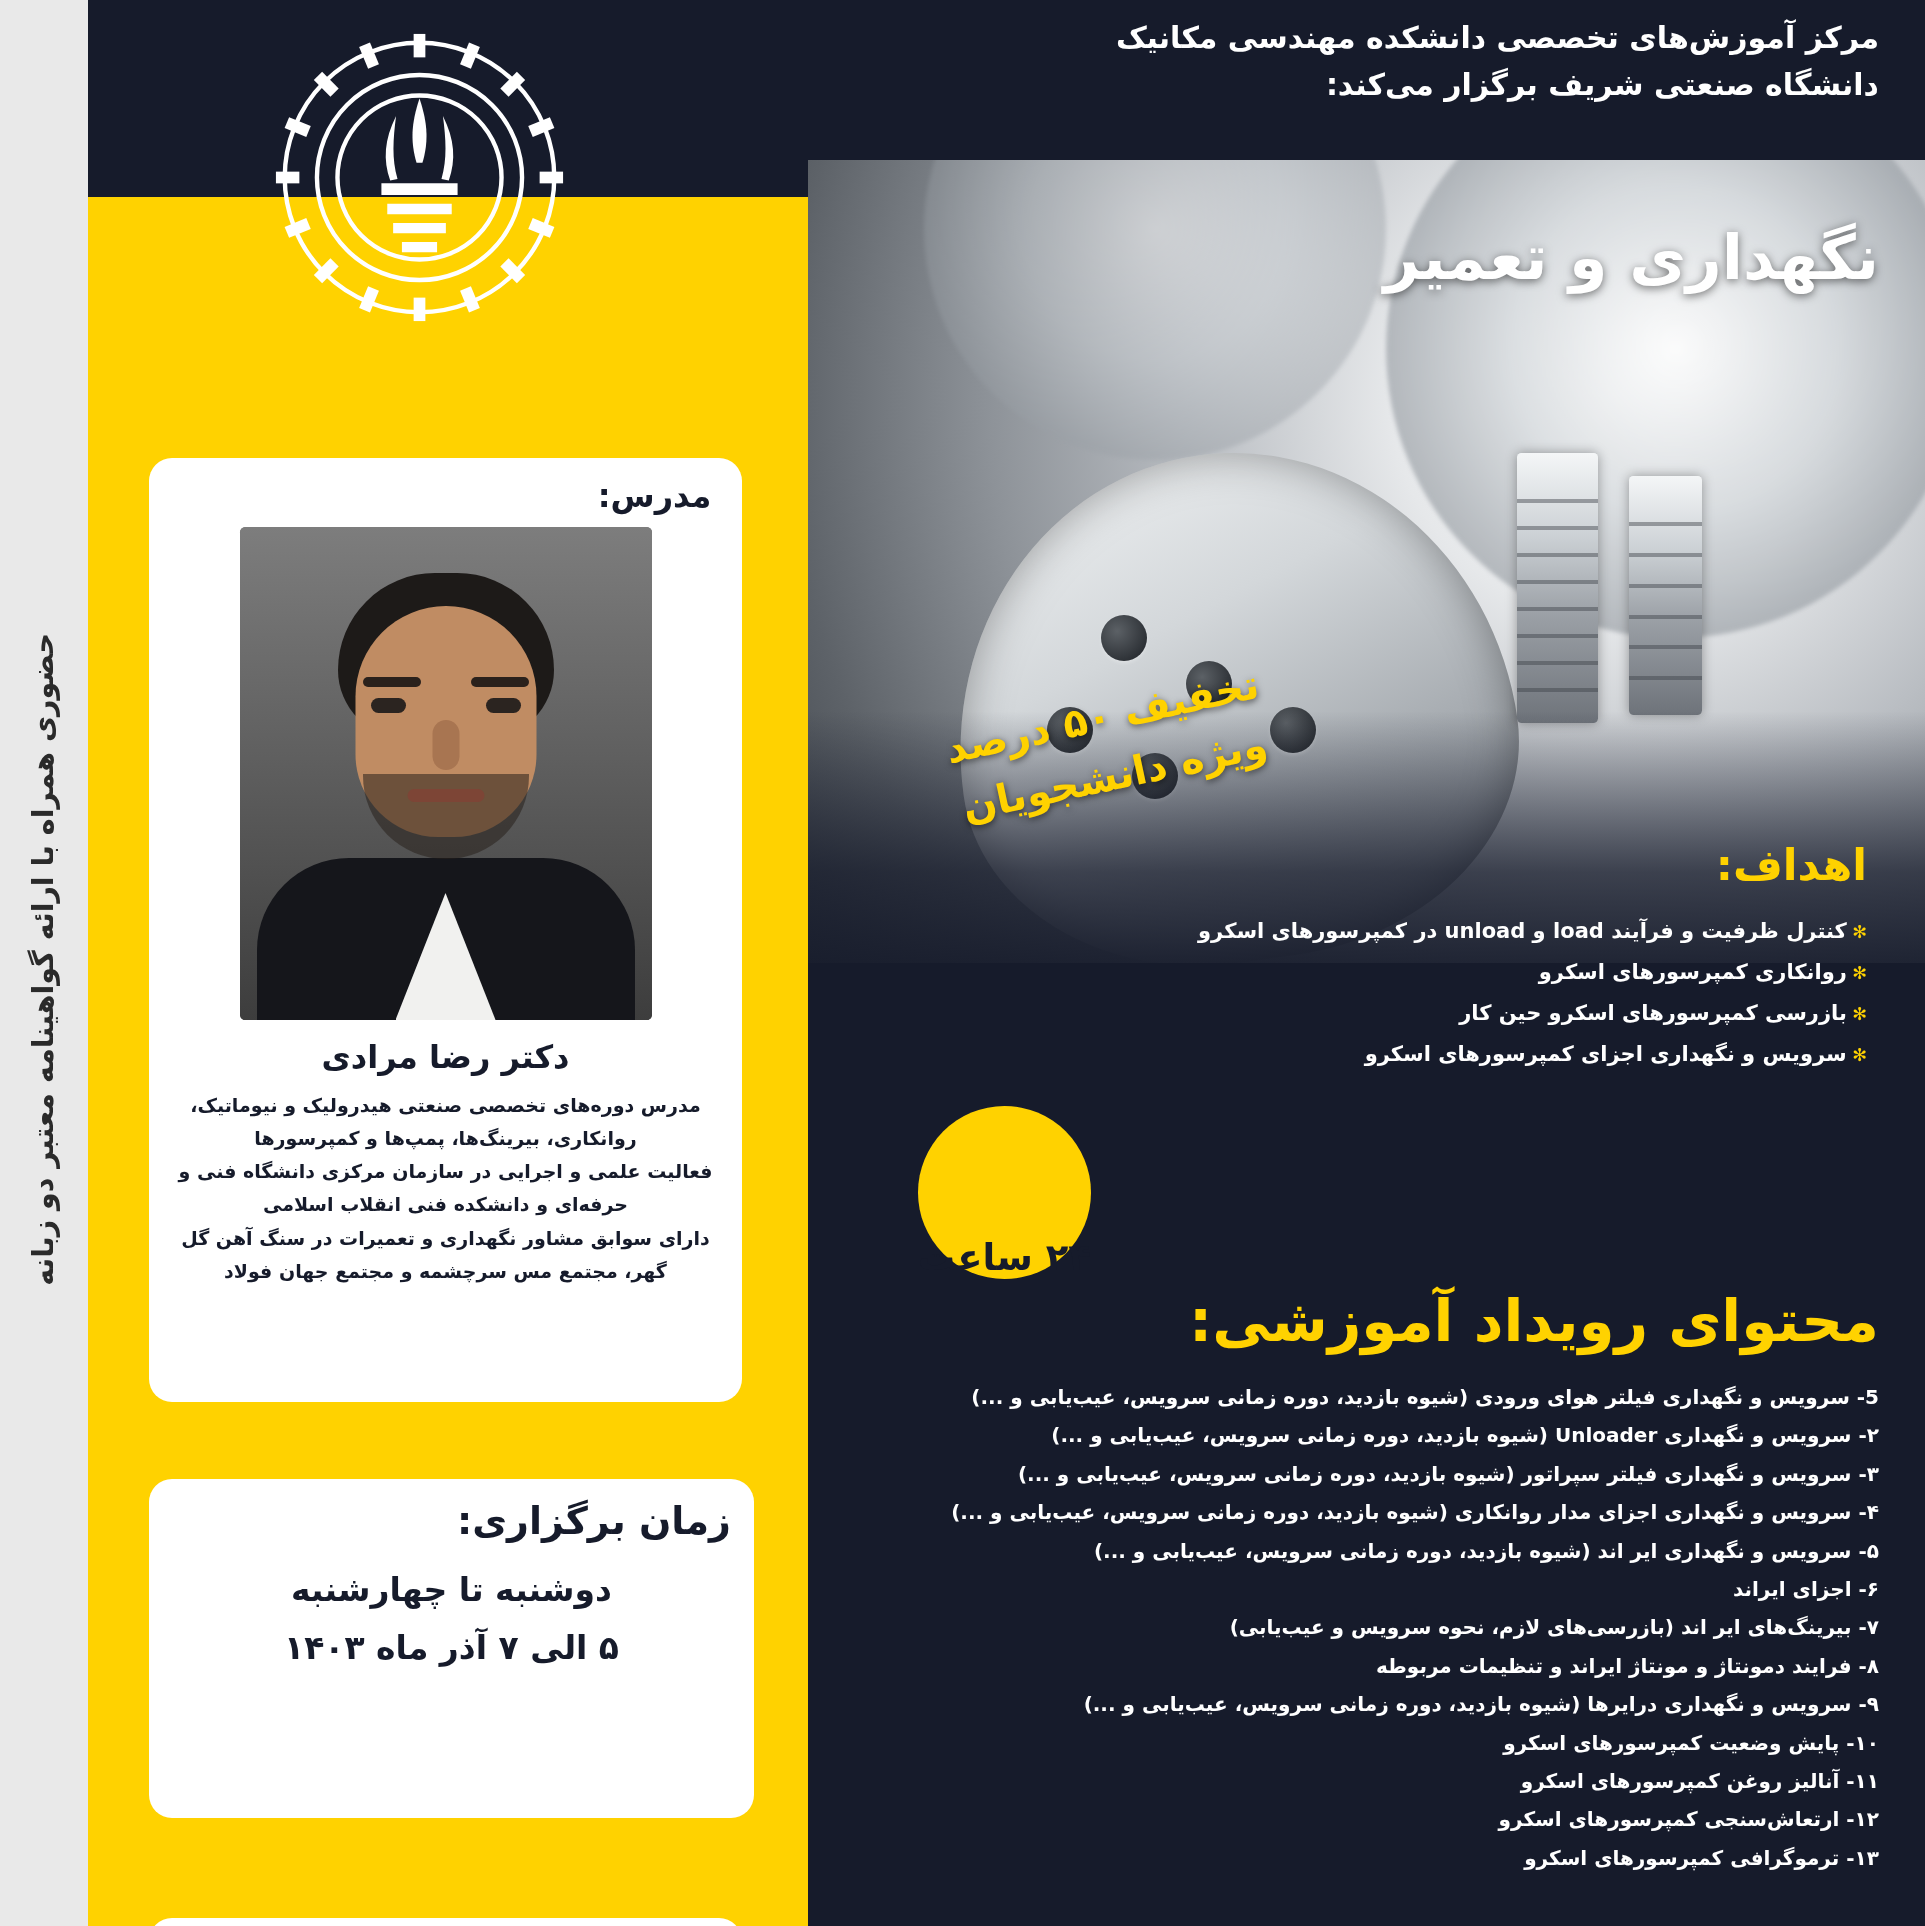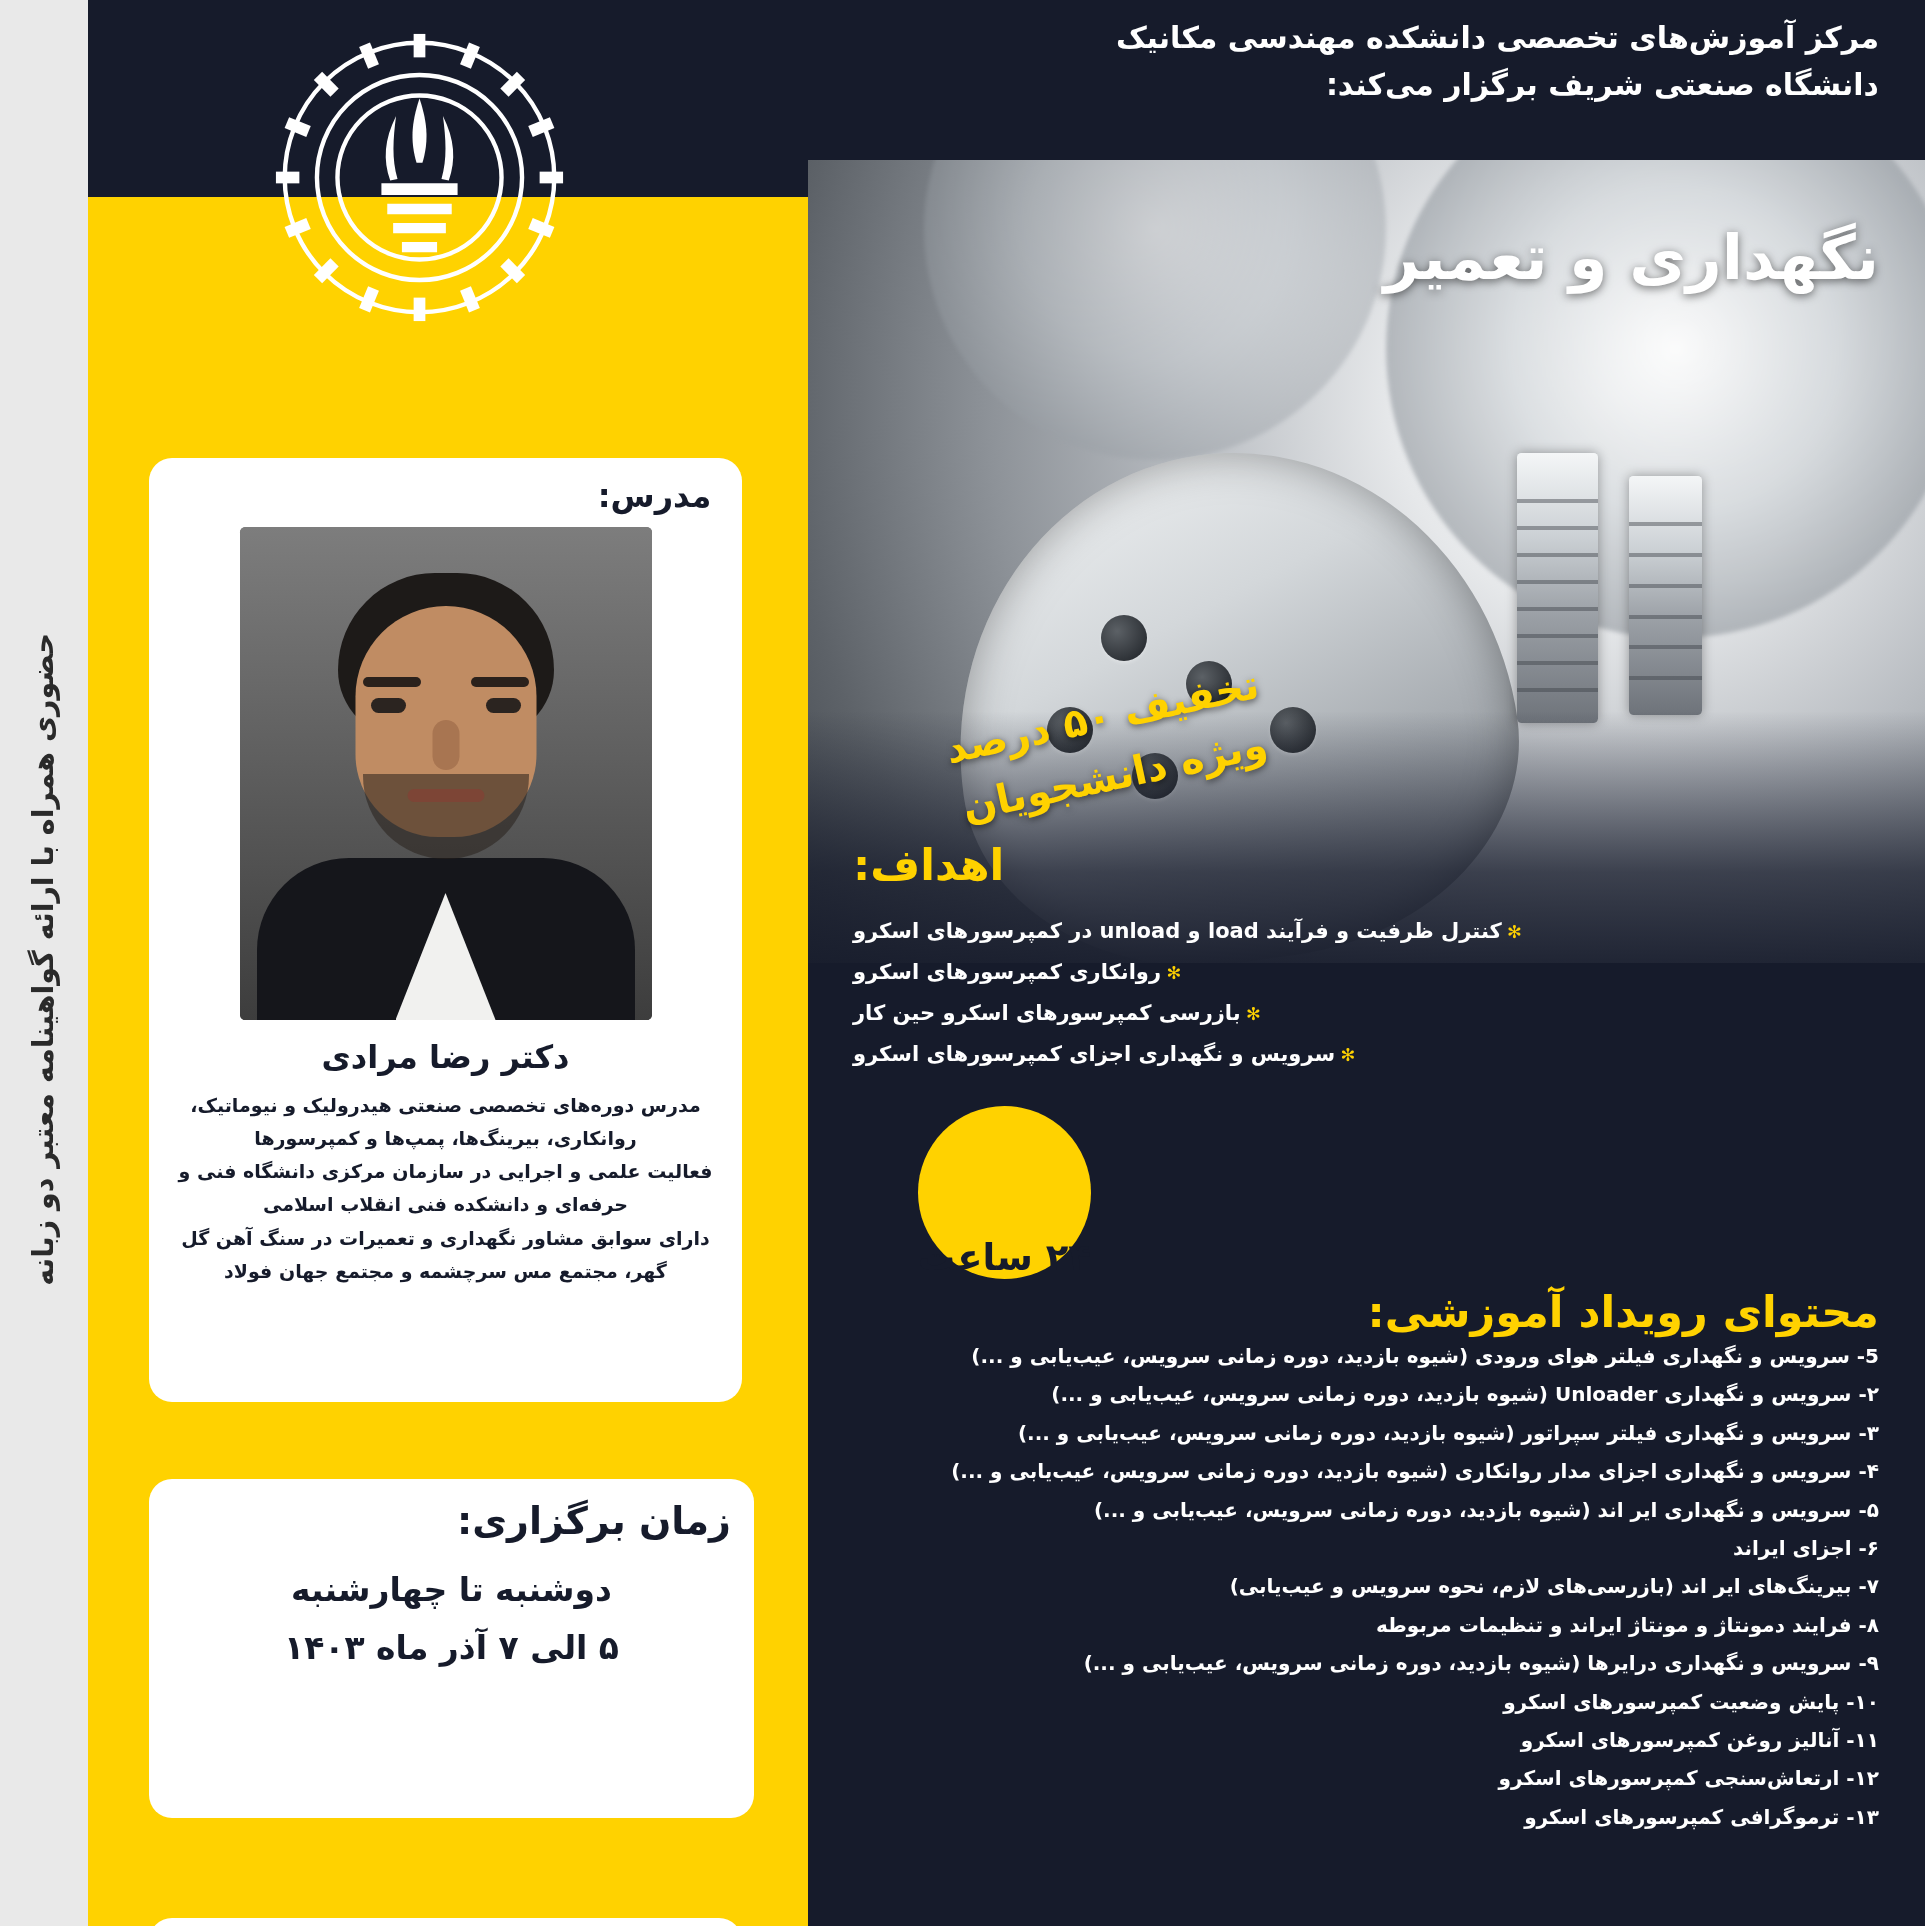--- a/index.html
+++ b/index.html
@@ -94,38 +94,38 @@
   #course-title div{font-size:62px;font-weight:bold;line-height:1.35;}
 
   
   #discount{
     position:absolute;left:859px;top:686px;width:501px;z-index:7;
     transform:rotate(-12deg);text-align:center;color:#ffd200;
   }
   #discount div{font-size:40px;font-weight:bold;line-height:1.5;text-shadow:0 1.9px 7px rgba(0,0,0,.6);}
 
   
-  #goals{position:absolute;right:40px;top:840px;width:1032px;text-align:left;z-index:8;}
+  #goals{position:absolute;right:58px;top:840px;width:1032px;text-align:right;z-index:8;}
   #goals .h{font-size:43px;font-weight:bold;color:#ffd200;margin-bottom:21px;}
   #goals ul{list-style:none;margin:0;padding:0;}
   #goals li{
     font-size:21px;color:#ffffff;line-height:1.95;font-weight:bold;
   }
   #goals li .star{color:#ffd200;font-size:17.7px;margin-left:5.4px;}
 
   
   #hours-badge{
     position:absolute;left:919px;top:1106px;width:173px;height:173px;border-radius:50%;
     background:#ffd200;display:flex;align-items:flex-end;justify-content:center;z-index:9;
   }
   #hours-badge span{font-size:37px;font-weight:bold;color:#161b2b;}
 
   
   #content{position:absolute;right:46px;top:1287px;width:1040px;text-align:right;z-index:8;}
-  #content .h{font-size:43px;font-weight:bold;color:#ffd200;}
+  #content .h{font-size:58px;font-weight:bold;color:#ffd200;margin-bottom:23px;}
   #content ol{list-style:none;margin:0;padding:0;}
   #content li{font-size:20px;color:#ffffff;line-height:1.92;font-weight:bold;}
 
   
   .card{
     position:absolute;background:#ffffff;border-radius:23px;box-sizing:border-box;
   }
   #instructor-card{left:150px;top:458px;width:593px;height:944px;padding:15.4px 21px;text-align:center;}
   #instructor-card .label{font-size:32px;font-weight:bold;color:#161b2b;text-align:right;margin:3.9px 9.6px 11.6px 0;}
   #portrait{

